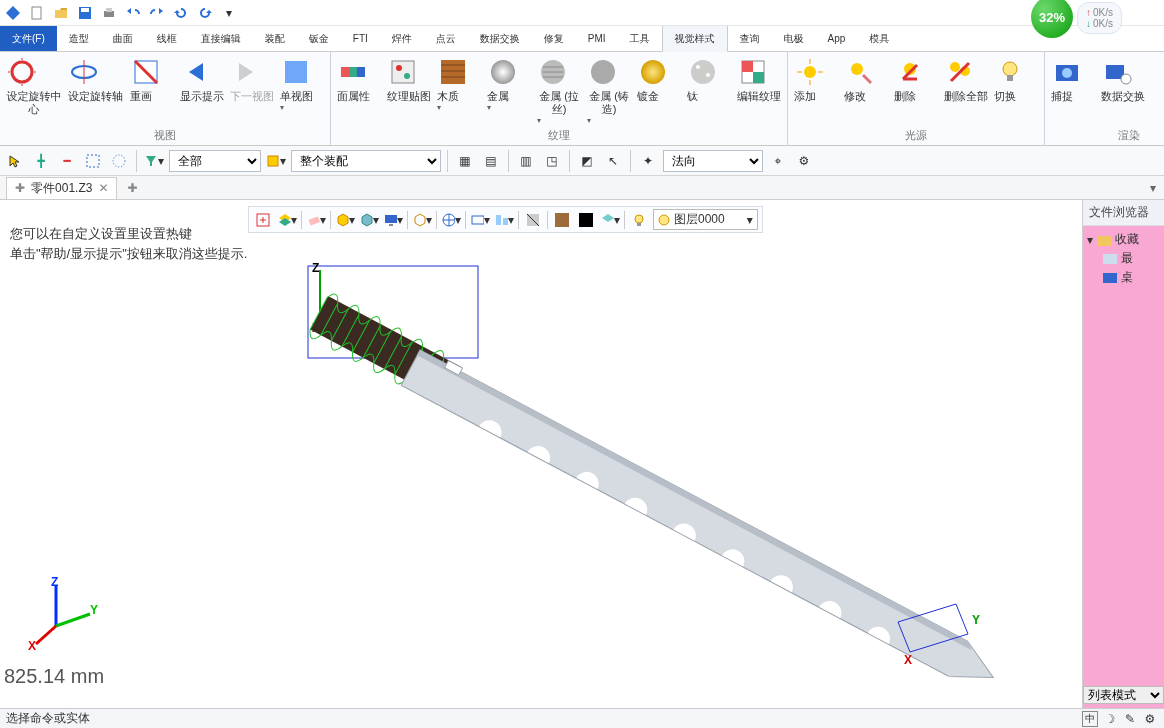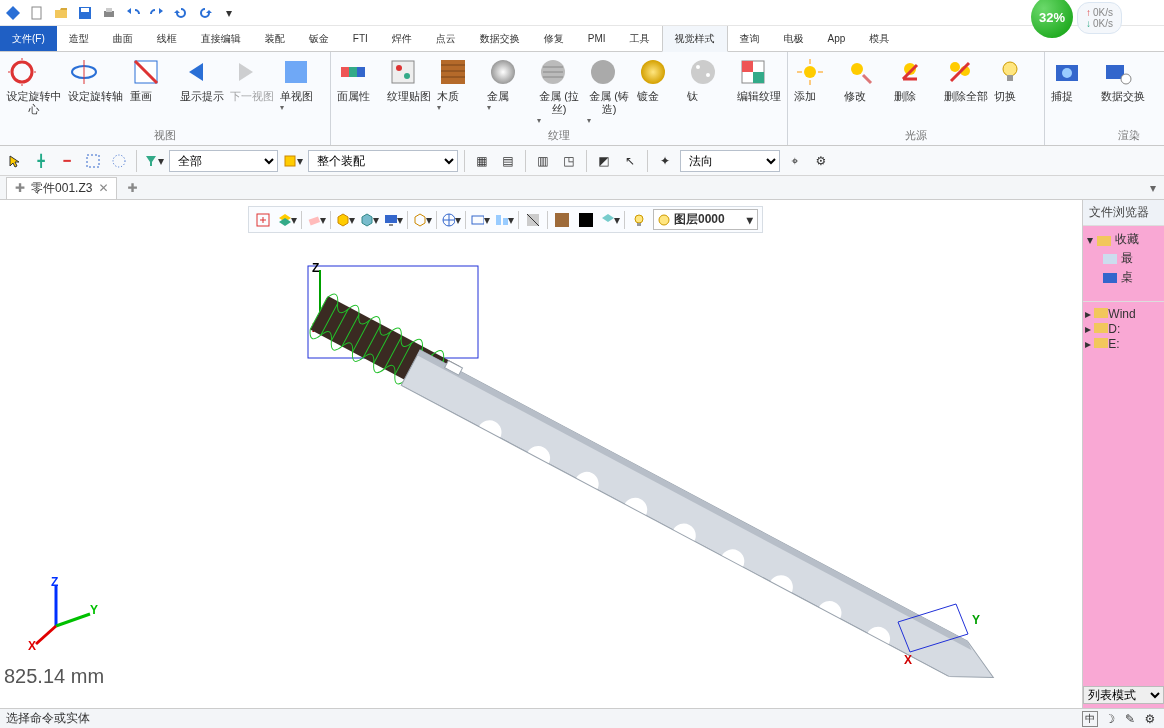--- a/index.html
+++ b/index.html
@@ -39,21 +39,21 @@
 .doctab .plus{color:#888;}
 .doctab .close{color:#888;cursor:pointer;}
 .doctabs .addtab{margin-left:10px;color:#888;}
 .doctabs .droparrow{margin-left:auto;margin-right:8px;color:#666;}
 
 .main { flex: 1; display: flex; min-height: 0; }
 .viewport { flex: 1; position: relative; background: #fff; overflow: hidden; }
 .tooltray { position: absolute; top: 6px; left: 248px; display: flex; align-items: center; gap: 4px; background: #fafcff; padding: 2px 4px; border: 1px solid #d7dde4; }
 .tooltray .tico { width: 20px; height: 20px; display:flex;align-items:center;justify-content:center;}
 .tooltray .sep{width:1px;height:18px;background:#ccc;}
-.tooltray .layerbox{border:1px solid #bbb;background:#fff;padding:1px 4px;display:flex;align-items:center;gap:4px;font-weight:bold;}
+.tooltray .layerbox{border:1px solid #bbb;background:#fff;padding:1px 4px;display:flex;align-items:center;gap:4px;}
 .hint { position: absolute; top: 24px; left: 10px; font-size: 13px; line-height: 20px; }
 .triad { position: absolute; left: 28px; bottom: 52px; }
 .measure { position: absolute; left: 4px; bottom: 20px; font-size: 20px; color: #555; }
 .sidepanel { width: 82px; background: #f9a8d4; border-left: 1px solid #ccc; display: flex; flex-direction: column; font-size: 12px; }
 .sidepanel .hdr { padding: 4px 6px; border-bottom: 1px solid #ddd; color: #444; background:#eef2f7;}
 .sidepanel .tree { padding: 4px 2px; }
 .sidepanel .tree .node { display: flex; align-items: center; gap: 4px; padding: 1px 2px; white-space: nowrap; }
 .sidepanel .drives{border-top:1px solid #ddd;margin-top:10px;padding:4px 2px;max-height:140px;}
 .sidepanel select{width:100%;border:1px solid #bbb;font-size:12px;margin-top:auto; margin-bottom:4px;}
 
@@ -417,21 +417,21 @@
     </span>
   <span class="btn">
       <svg width="14" height="14">
         <circle cx="7" cy="7" r="6" fill="none" stroke="#36c" stroke-dasharray="1 2"></circle>
       </svg>
     </span>
   <span class="sep"></span>
   <span class="btn"><svg width="14" height="14">
         <polygon points="2,2 12,2 8,8 8,12 6,12 6,8" fill="#3a8"></polygon>
       </svg>▾</span>
-  <select class="combo" style="width:109px"><option>全部</option></select>
+  <select class="combo" style="width:92px"><option>全部</option></select>
   <span class="btn"><svg width="14" height="14">
         <rect x="2" y="2" width="10" height="10" fill="#fc0" stroke="#c80"></rect>
       </svg>▾</span>
   <select class="combo" style="width:150px"><option>整个装配</option></select>
   <span class="sep"></span>
   <span class="btn">▦</span>
   <span class="btn">▤</span>
   <span class="sep"></span>
   <span class="btn">▥</span>
   <span class="btn">◳</span>
@@ -531,20 +531,24 @@
         </span>
       <div class="layerbox">
         <svg width="12" height="12">
             <circle cx="6" cy="6" r="5" fill="#ffe680" stroke="#c90"></circle>
           </svg>
         <span>图层0000</span>
         <span style="margin-left:18px">▾</span>
       </div>
     </div>
 
+    <div class="hint">
+      <div>您可以在自定义设置里设置热键</div>
+      <div>单击"帮助/显示提示"按钮来取消这些提示.</div>
+    </div>
 
     <svg class="model" width="940" height="460" viewBox="0 0 940 460">
 
       <rect x="248" y="6" width="170" height="92" fill="none" stroke="#2030d8" stroke-width="1"></rect>
 
       <g font-size="12" font-weight="bold">
         <line x1="260" y1="56" x2="260" y2="10" stroke="#00a000" stroke-width="2"></line>
         <text x="252" y="12" fill="#000">Z</text>
         <line x1="260" y1="56" x2="300" y2="76" stroke="#d00000" stroke-width="2"></line>
         <text x="252" y="72" fill="#d00000">X</text>
@@ -612,31 +616,20 @@
           </svg>
           <span>最</span>
         </div>
       <div class="node" style="padding-left:18px">
           <svg width="14" height="10">
             <rect width="14" height="10" fill="#36c"></rect>
           </svg>
           <span>桌</span>
         </div>
     </div>
-    <div class="drives">
-      <div class="node">▸ <svg width="14" height="12">
-            <rect width="14" height="10" y="2" fill="#f2c75c"></rect>
-          </svg><span>Wind</span></div>
-      <div class="node">▸ <svg width="14" height="12">
-            <rect width="14" height="10" y="2" fill="#f2c75c"></rect>
-          </svg><span>D:</span></div>
-      <div class="node">▸ <svg width="14" height="12">
-            <rect width="14" height="10" y="2" fill="#f2c75c"></rect>
-          </svg><span>E:</span></div>
-    </div>
     <div style="flex:1"></div>
     <select><option>列表模式</option></select>
   </div>
 </div>
 
 <div class="statusbar">
   <span>选择命令或实体</span>
   <div class="right">
     <span class="sico" style="border:1px solid #888;padding:0 2px;font-size:10px">中</span>
     <span class="sico">☽</span>

